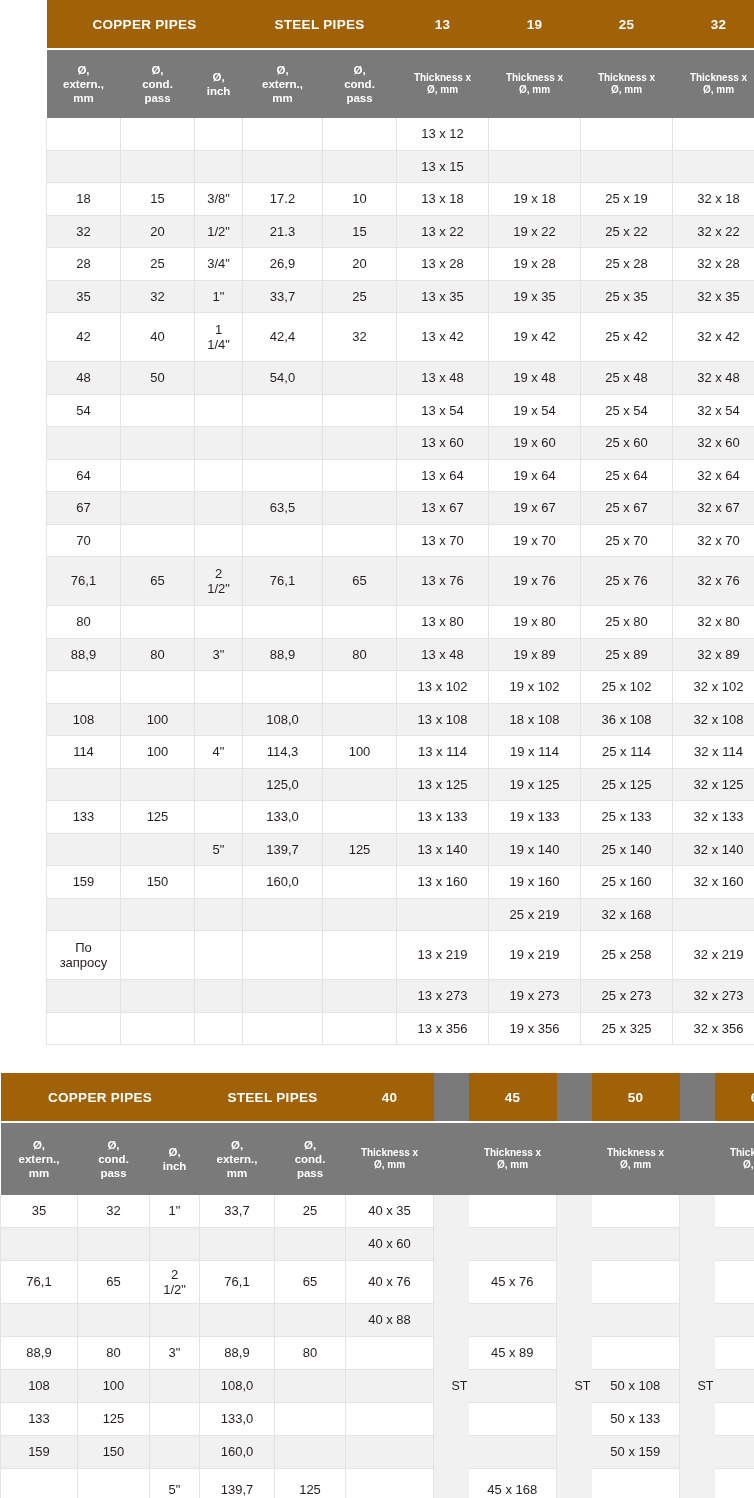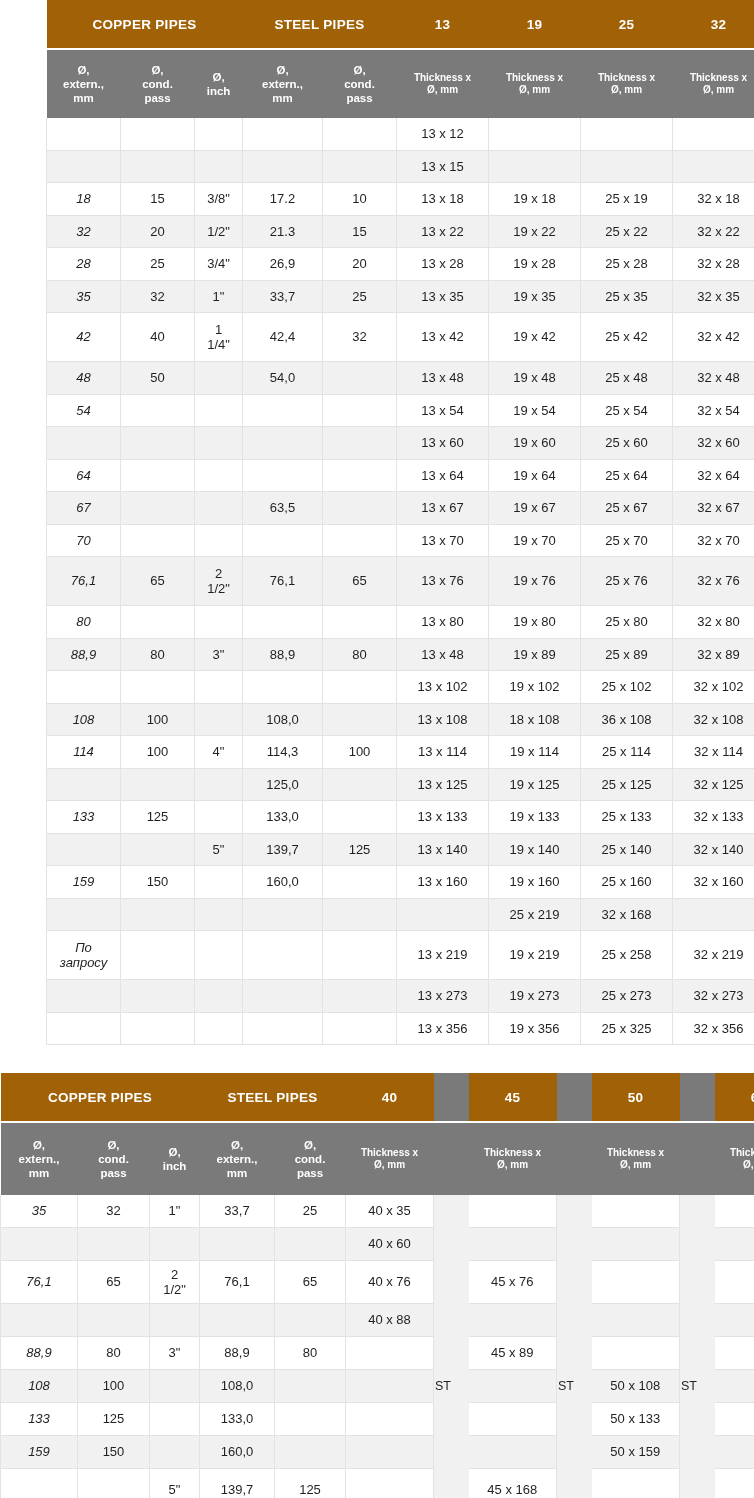--- a/index.html
+++ b/index.html
@@ -47,36 +47,36 @@
     font-size:13px;
     color:#231f20;
     height:29.5px;
     vertical-align:middle;
     border:1px solid #e3e3e3;
     border-top:0;
     border-left:0;
     line-height:1.18;
     padding:1px 2px;
   }
-  .tbl td.cell.firstcol{border-left:1px solid #e3e3e3;font-style:italic;}
+  .tbl td.cell.firstcol{border-left:1px solid #e3e3e3;}
   .tbl tr.r-odd td.cell{background:#ffffff;}
   .tbl tr.r-even td.cell{background:#f1f1f1;}
   .tbl td.cell.tall{height:46px;}
 
   .gap{height:28px;background:#ffffff;}
 
   
   .t2-wrap{width:754px;}
   .t2 .hdr-top td{height:46px;}
   .t2 .hdr-sub td{height:68px;}
   .t2 td.cell{height:30px;}
   .t2 td.cell.tall{height:40px;}
   .t2 td.stcol{
     background:#f1f1f1;
-    text-align:left;
+    text-align:right;
     font-size:12.5px;
     color:#231f20;
     border:0;
     vertical-align:middle;
   }
   .t2 .hdr-top td.stcol,.t2 .hdr-sub td.stcol{background:#7a7a7a;border:0;}
 </style>
 </head>
 <body>
 

